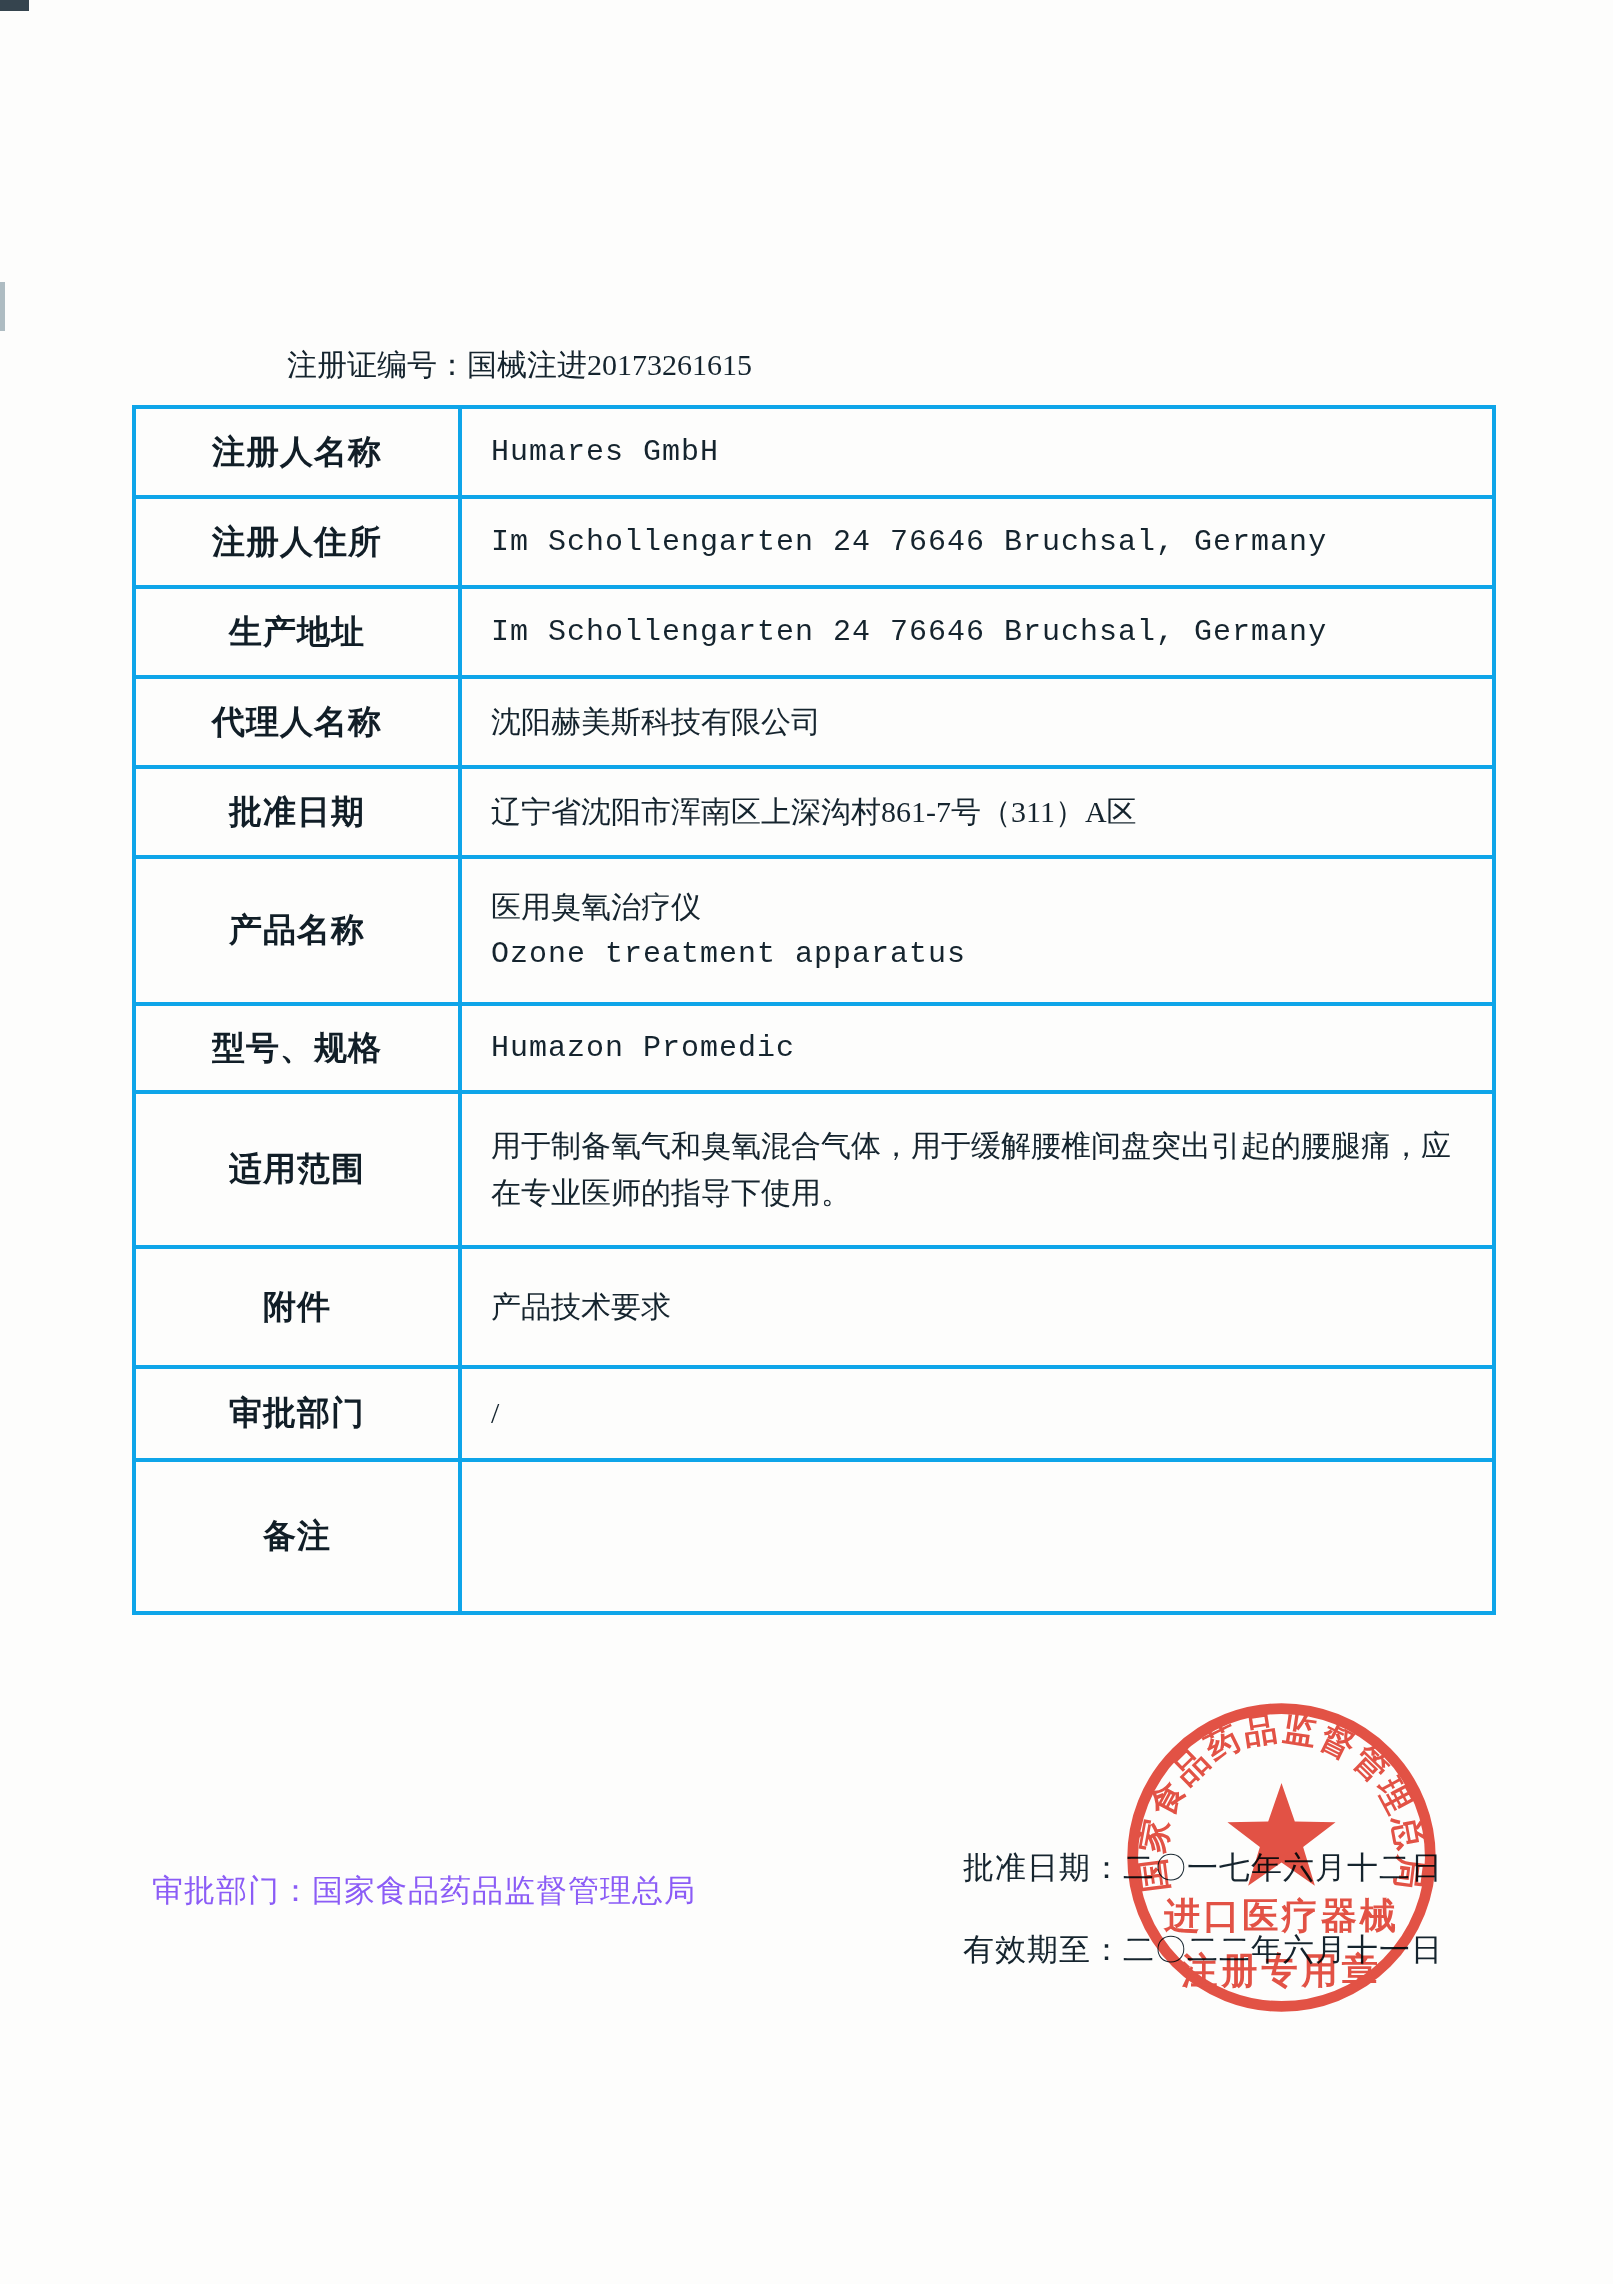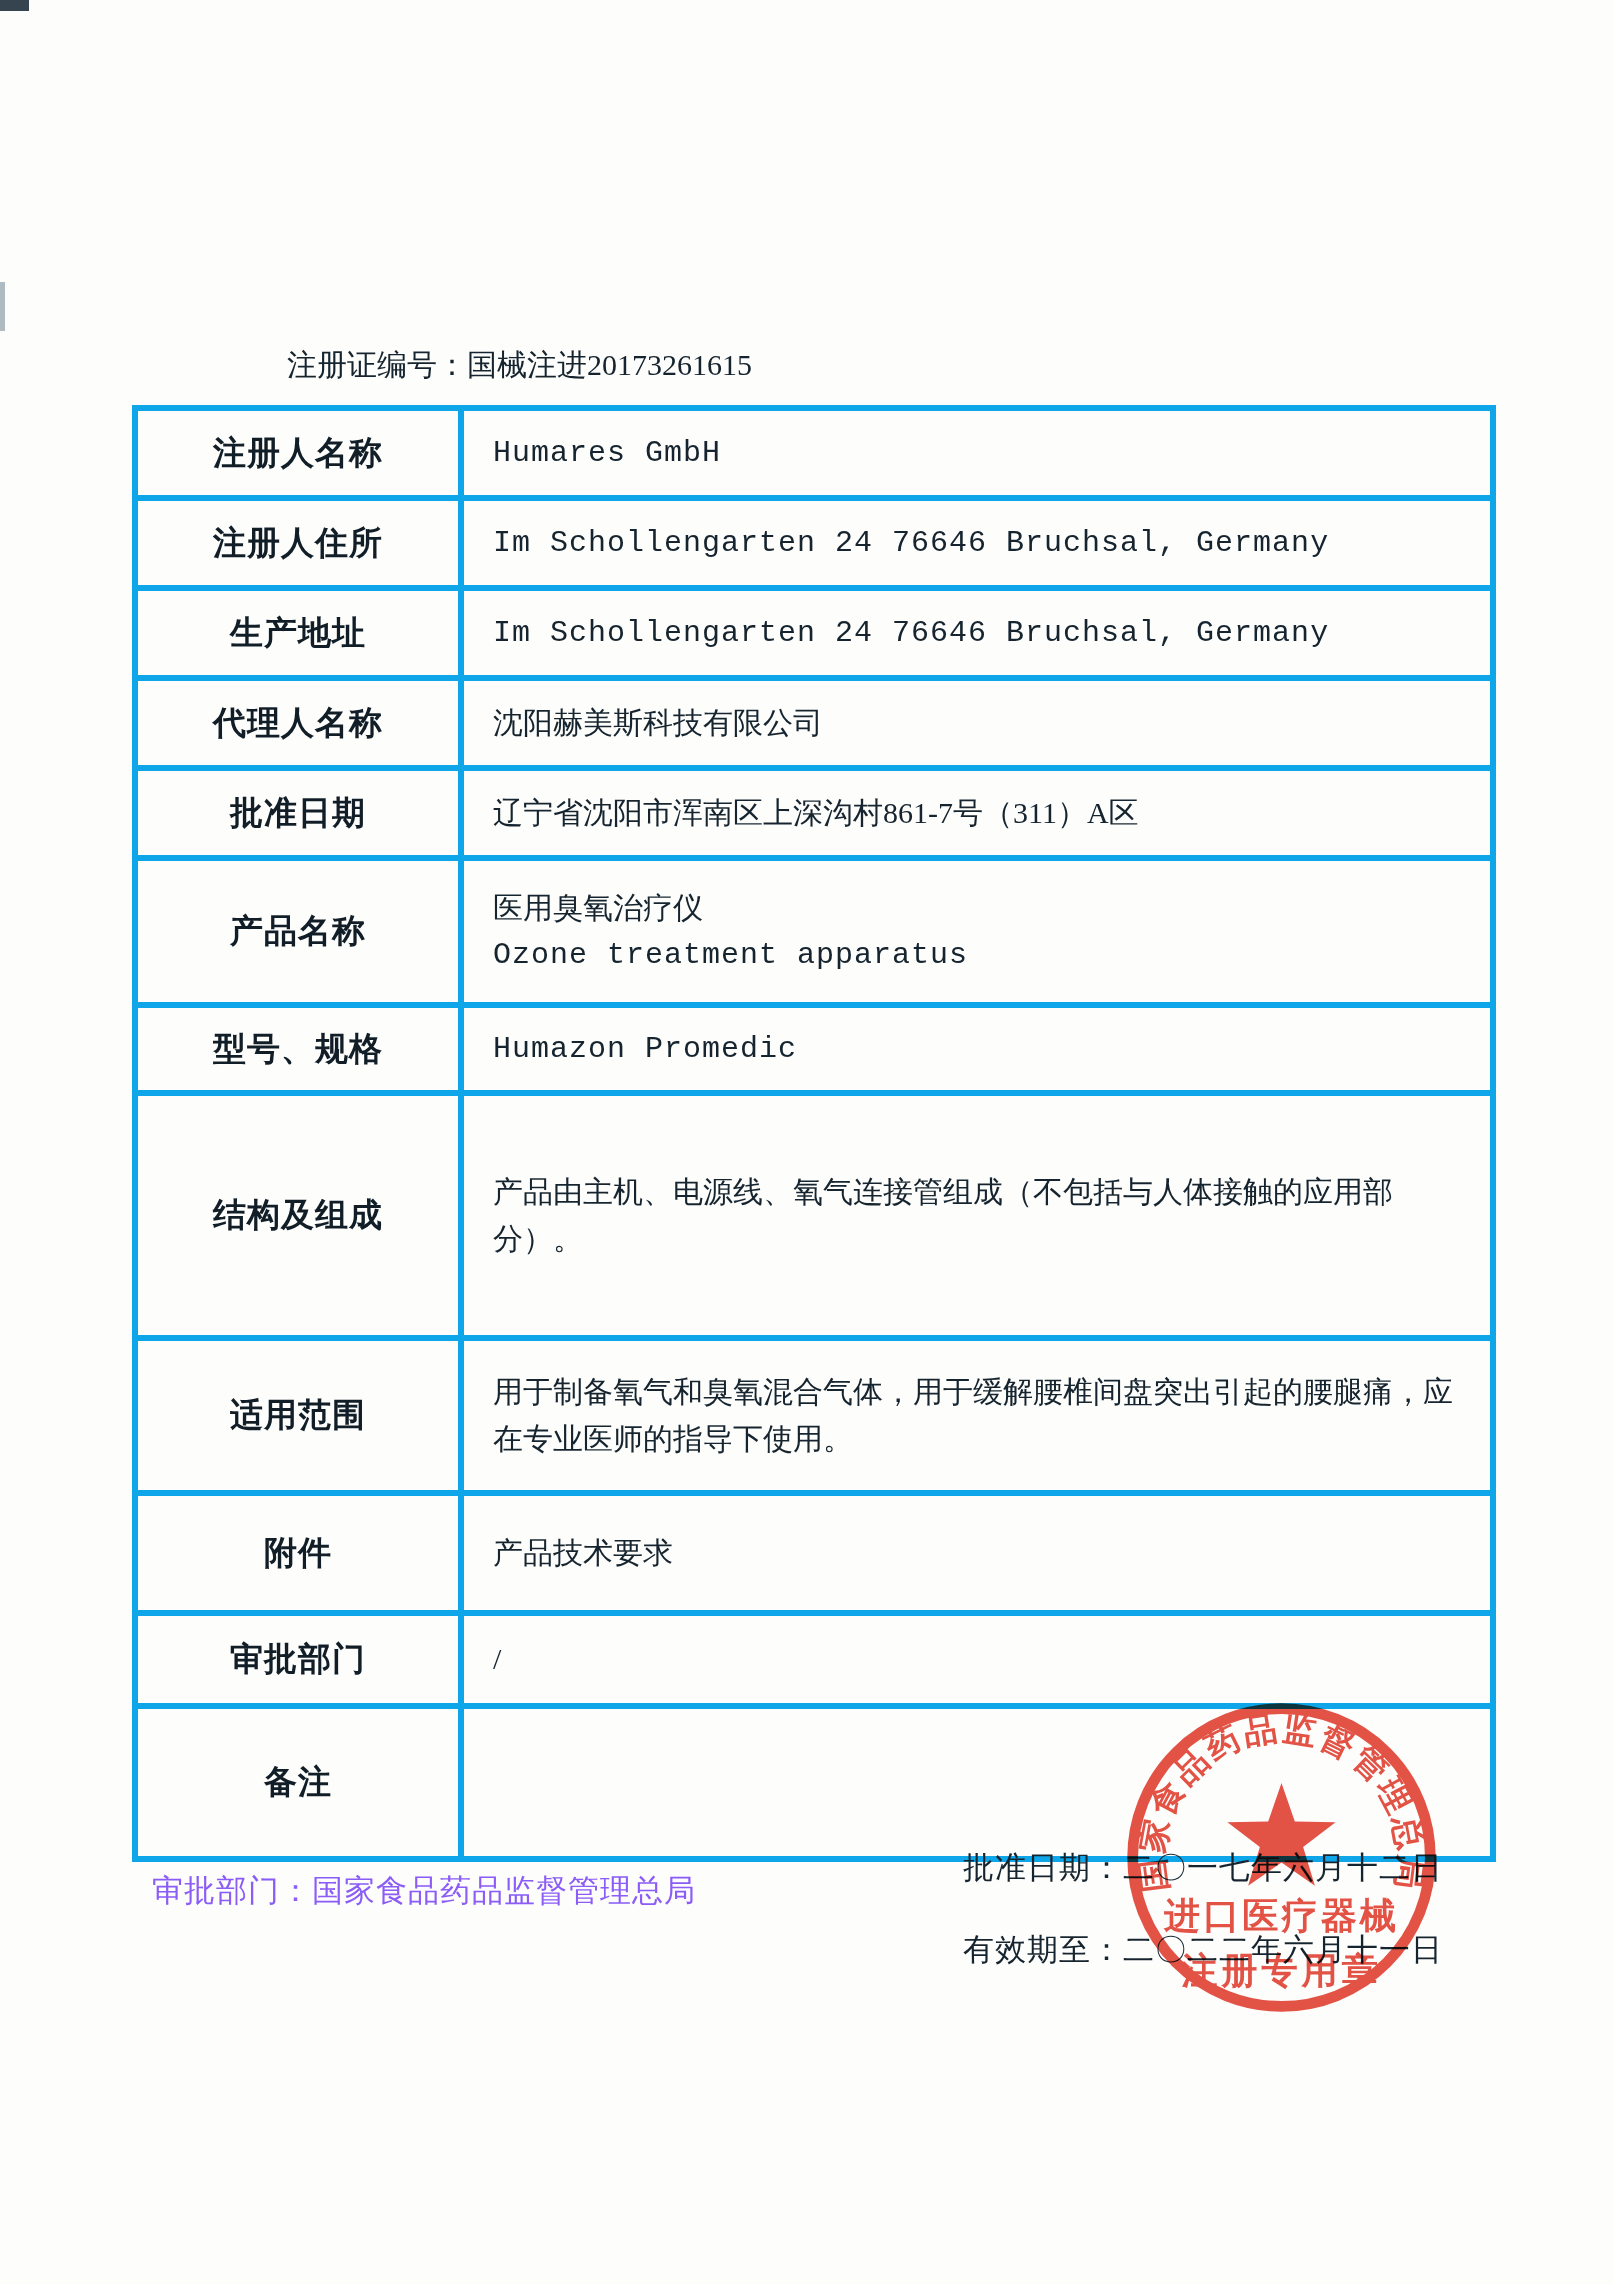--- a/index.html
+++ b/index.html
@@ -51,21 +51,21 @@
 
   
   table.cert {
     position: absolute;
     left: 132px; top: 405px;
     width: 1364px;
     border-collapse: collapse;
     table-layout: fixed;
   }
   table.cert td {
-    border: 6px solid #0ea5e9;
+    border: 4px solid #0ea5e9;
     vertical-align: middle;
   }
   td.lbl {
     width: 326px;
     text-align: center;
     font-family: "Liberation Sans", sans-serif;
     font-weight: bold;
     font-size: 33px;
     color: #111e27;
     letter-spacing: 1px;
@@ -159,24 +159,20 @@
     <tr class="r-name">
       <td class="lbl">产品名称</td>
       <td class="val">
         <div class="cn">医用臭氧治疗仪</div>
         <div class="mono">Ozone treatment apparatus</div>
       </td>
     </tr>
     <tr class="r-mod">
       <td class="lbl">型号、规格</td>
       <td class="val mono">Humazon Promedic</td>
-    </tr>
-    <tr class="r-struct">
-      <td class="lbl">结构及组成</td>
-      <td class="val cn">产品由主机、电源线、氧气连接管组成（不包括与人体接触的应用部分）。</td>
     </tr>
     <tr class="r-scope">
       <td class="lbl">适用范围</td>
       <td class="val cn">用于制备氧气和臭氧混合气体，用于缓解腰椎间盘突出引起的腰腿痛，应在专业医师的指导下使用。</td>
     </tr>
     <tr class="r-att">
       <td class="lbl">附件</td>
       <td class="val cn">产品技术要求</td>
     </tr>
     <tr class="r-other">

